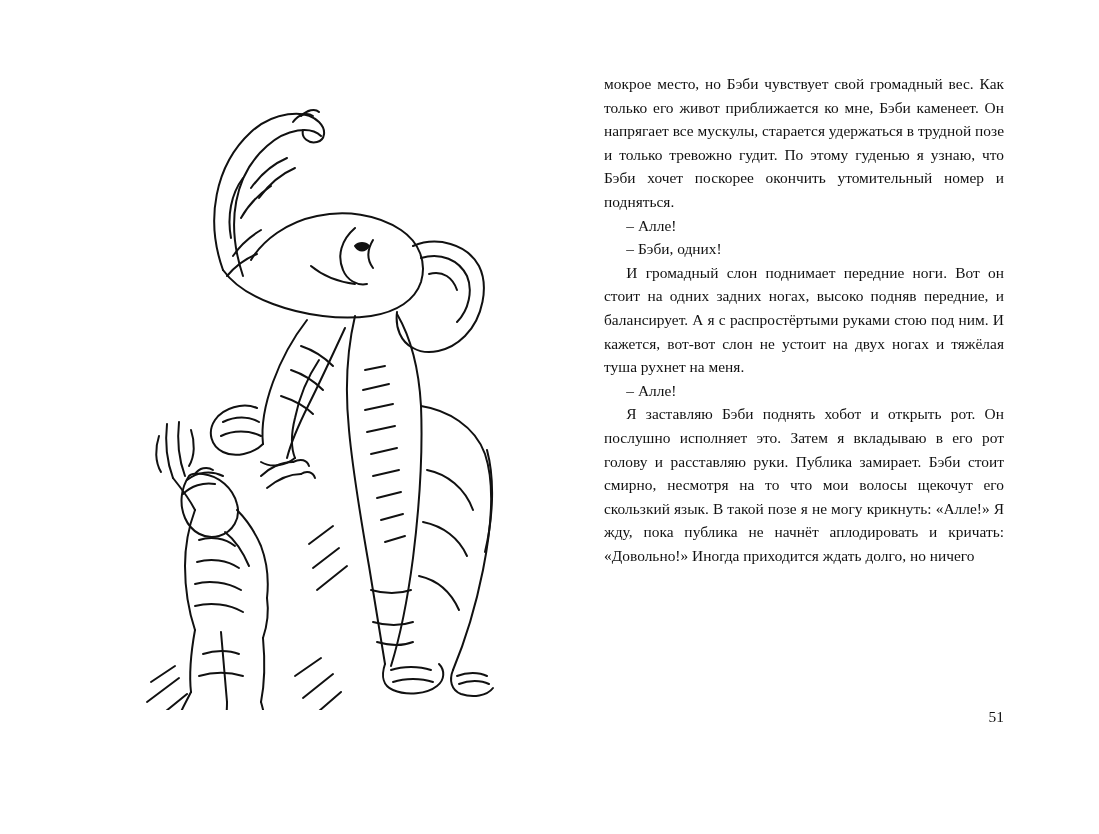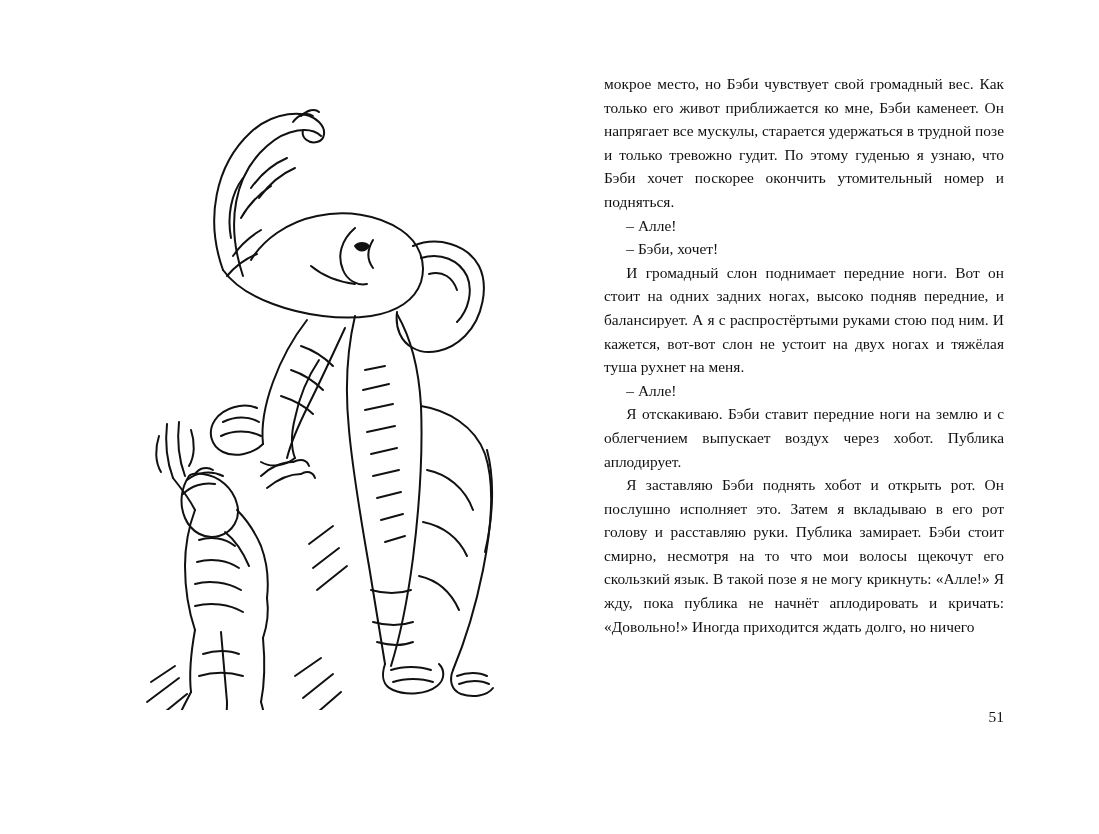--- a/index.html
+++ b/index.html
@@ -198,22 +198,21 @@
           <path d="M254 474 L278 456"></path>
         </g>
       </svg>
     </div>
   </div>
 
   <div class="right-page">
     <div class="text-column">
       <p>мокрое место, но Бэби чувствует свой громадный вес. Как только его живот приближается ко мне, Бэби каменеет. Он напрягает все мускулы, старается удержаться в трудной позе и только тревожно гудит. По этому гуденью я узнаю, что Бэби хочет поскорее окончить утомительный номер и подняться.</p>
       <p class="indent">– Алле!</p>
-      <p class="indent">– Бэби, хочет!</p>
+      <p class="indent">– Бэби, одних!</p>
       <p class="indent">И громадный слон поднимает передние ноги. Вот он стоит на одних задних ногах, высоко подняв передние, и балансирует. А я с распростёртыми руками стою под ним. И кажется, вот-вот слон не устоит на двух ногах и тяжёлая туша рухнет на меня.</p>
       <p class="indent">– Алле!</p>
-      <p class="indent">Я отскакиваю. Бэби ставит передние ноги на землю и с облегчением выпускает воздух через хобот. Публика аплодирует.</p>
       <p class="indent">Я заставляю Бэби поднять хобот и открыть рот. Он послушно исполняет это. Затем я вкладываю в его рот голову и расставляю руки. Публика замирает. Бэби стоит смирно, несмотря на то что мои волосы щекочут его скользкий язык. В такой позе я не могу крикнуть: «Алле!» Я жду, пока публика не начнёт аплодировать и кричать: «Довольно!» Иногда приходится ждать долго, но ничего</p>
       <div class="page-number">51</div>
     </div>
   </div>
 
 </div>
 
 </body></html>

